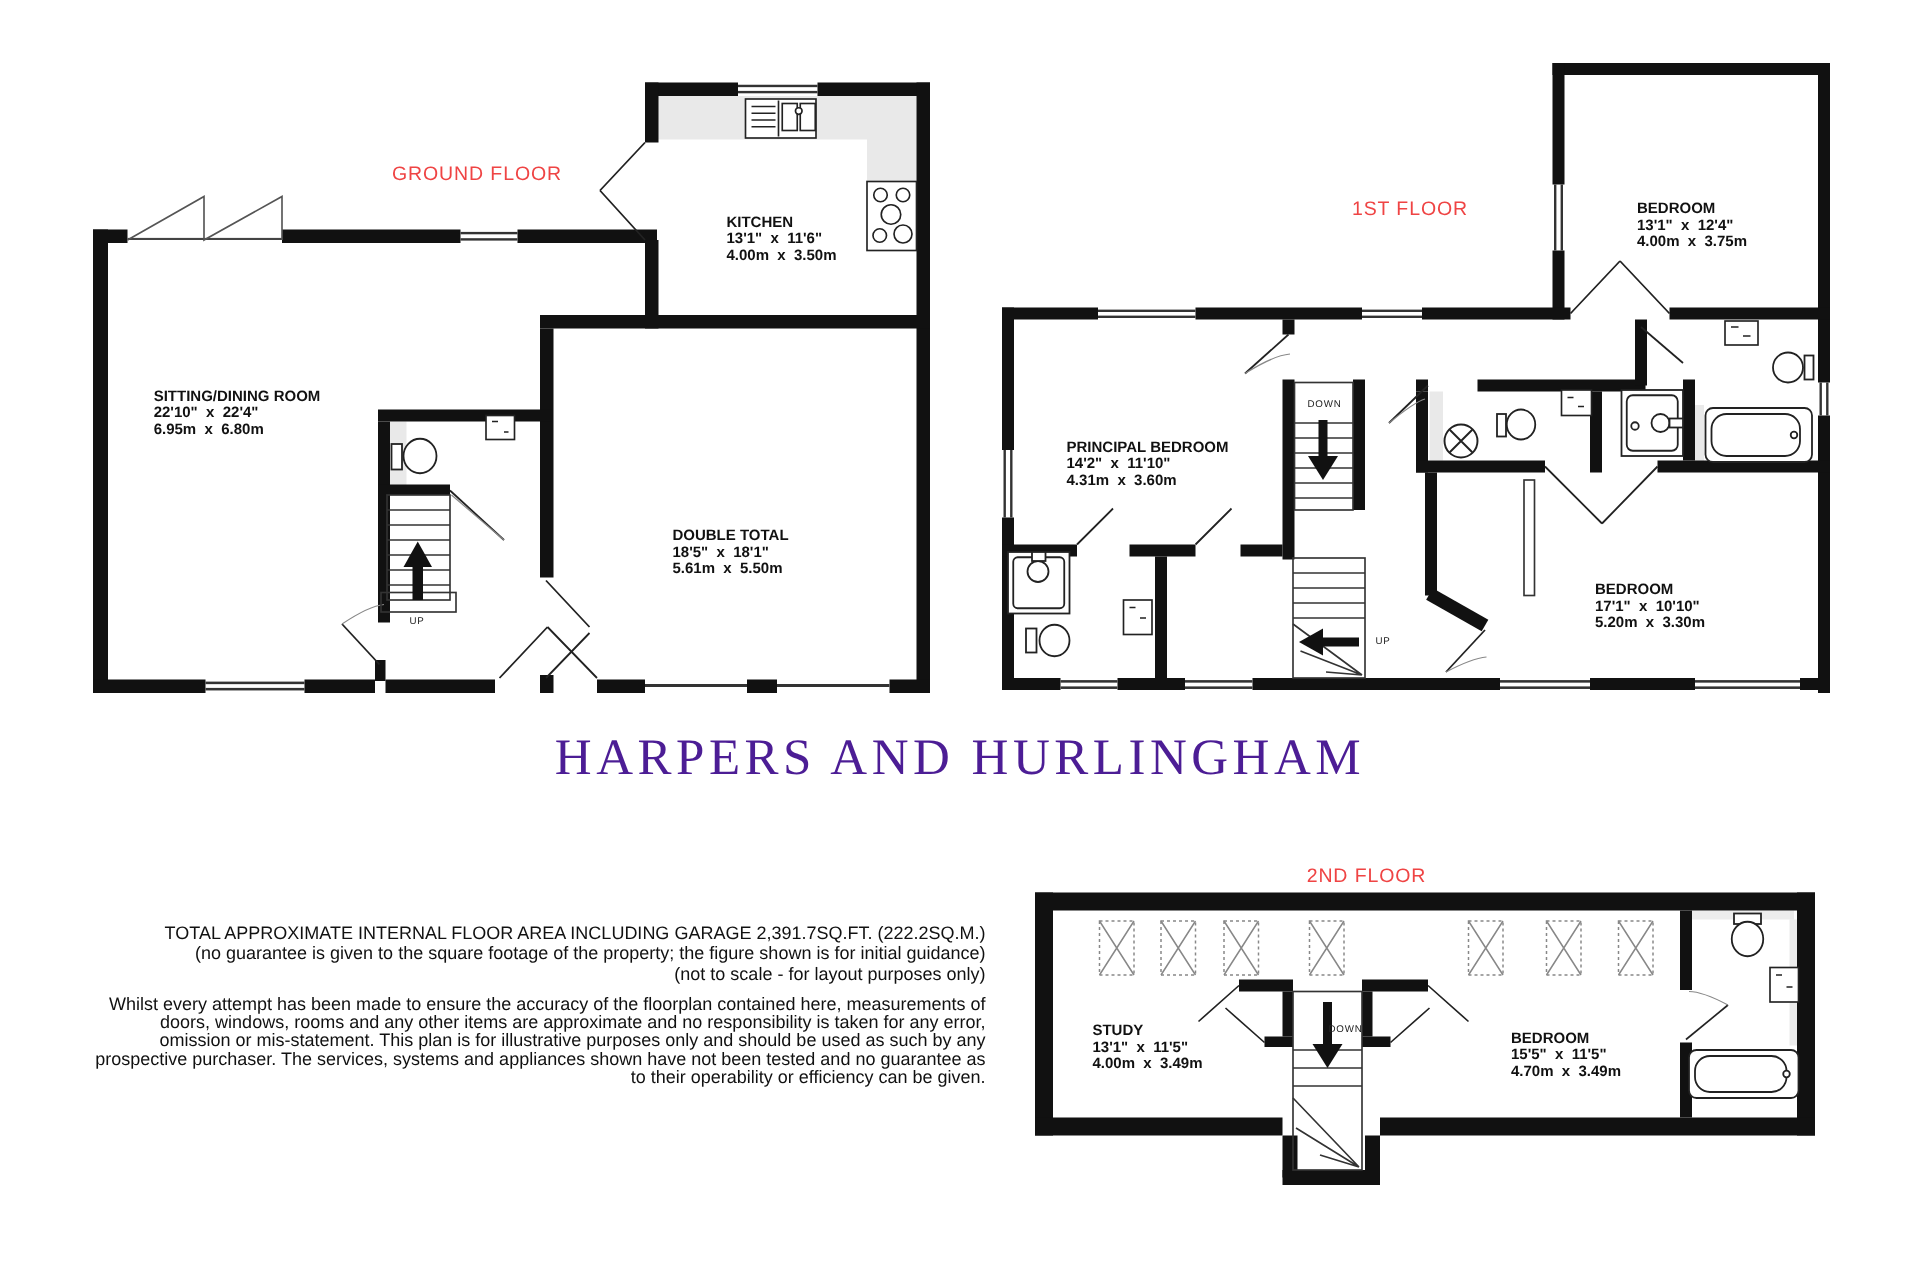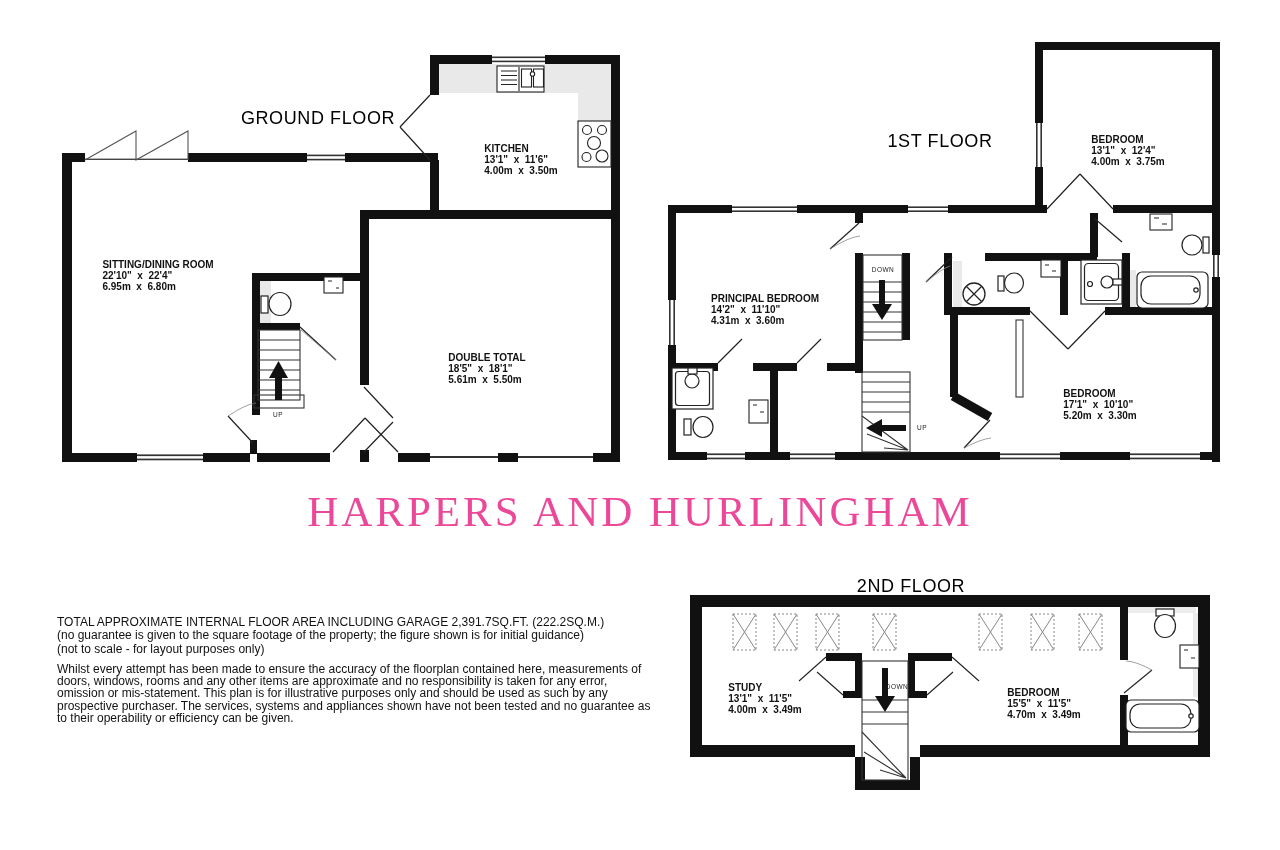--- a/index.html
+++ b/index.html
@@ -7,32 +7,32 @@
           font-family:"Liberation Sans",sans-serif;color:#111;}
   
   .watermark{position:absolute;inset:0;z-index:0;}
   .wm-mono{position:absolute;left:0;top:278px;width:1280px;text-align:center;line-height:1;}
   .wm-h{font-family:"Liberation Serif",serif;font-size:218px;color:#e7e7e7;display:inline-block;vertical-align:top;}
   .wm-h.l{margin-right:-52px;}
   .wm-h.r{margin-left:-52px;}
   .wm-amp{font-family:"DejaVu Serif",serif;font-style:italic;font-size:275px;color:#f3b4d6;
           display:inline-block;vertical-align:top;position:relative;top:-18px;z-index:2;}
   .wm-word{position:absolute;left:0;top:487px;width:1280px;text-align:center;
-           font-family:"Liberation Serif",serif;font-size:43px;letter-spacing:3px;color:#ec4899;}
+           font-family:"Liberation Serif",serif;font-size:34px;letter-spacing:3px;color:#4c1d95;}
   
   svg.plan{position:absolute;z-index:1;}
   
-  .floor-title{position:absolute;z-index:2;transform:translateX(-50%);font-size:18px;
-               letter-spacing:0.6px;color:#000000;white-space:pre;}
+  .floor-title{position:absolute;z-index:2;transform:translateX(-50%);font-size:13px;
+               letter-spacing:0.6px;color:#ef4444;white-space:pre;}
   .room-label{position:absolute;z-index:2;transform:translateX(-50%);text-align:left;
               font-weight:bold;font-size:10px;line-height:11px;color:#111;white-space:pre;}
   .stair-label{position:absolute;z-index:2;transform:translateX(-50%);font-size:6.5px;
                letter-spacing:0.5px;color:#222;white-space:pre;}
   
-  .disclaimer{position:absolute;left:57px;top:615px;width:600px;z-index:2;text-align:left;color:#111;}
+  .disclaimer{position:absolute;left:57px;top:615px;width:600px;z-index:2;text-align:right;color:#111;}
   .disc-area{font-size:12px;line-height:14px;}
   .disc-note{font-size:12px;line-height:13.8px;}
   .disc-body{font-size:12px;line-height:12.4px;margin-top:6px;}
   .disc-credit{font-size:12px;line-height:12.6px;}
 </style>
 </head>
 <body>
 
 <div class="canvas">
 

